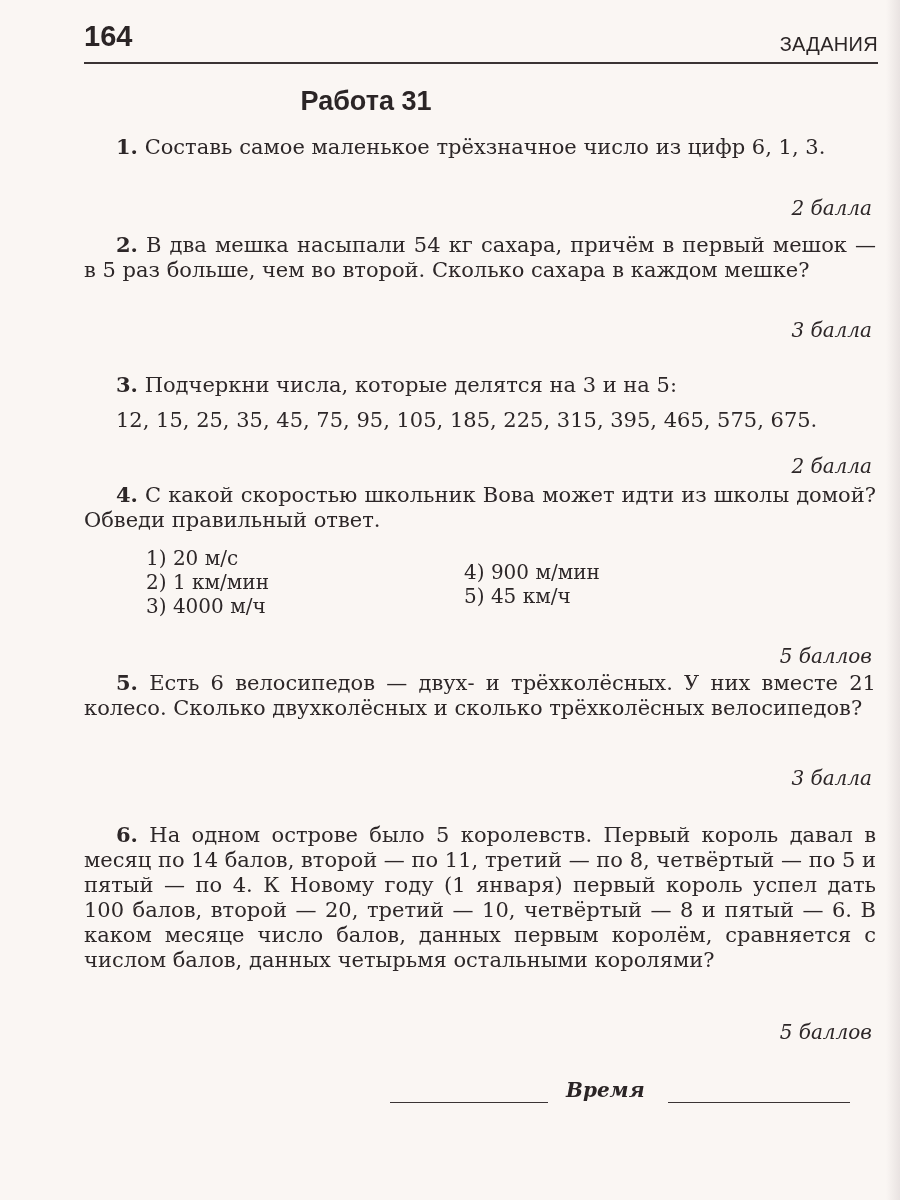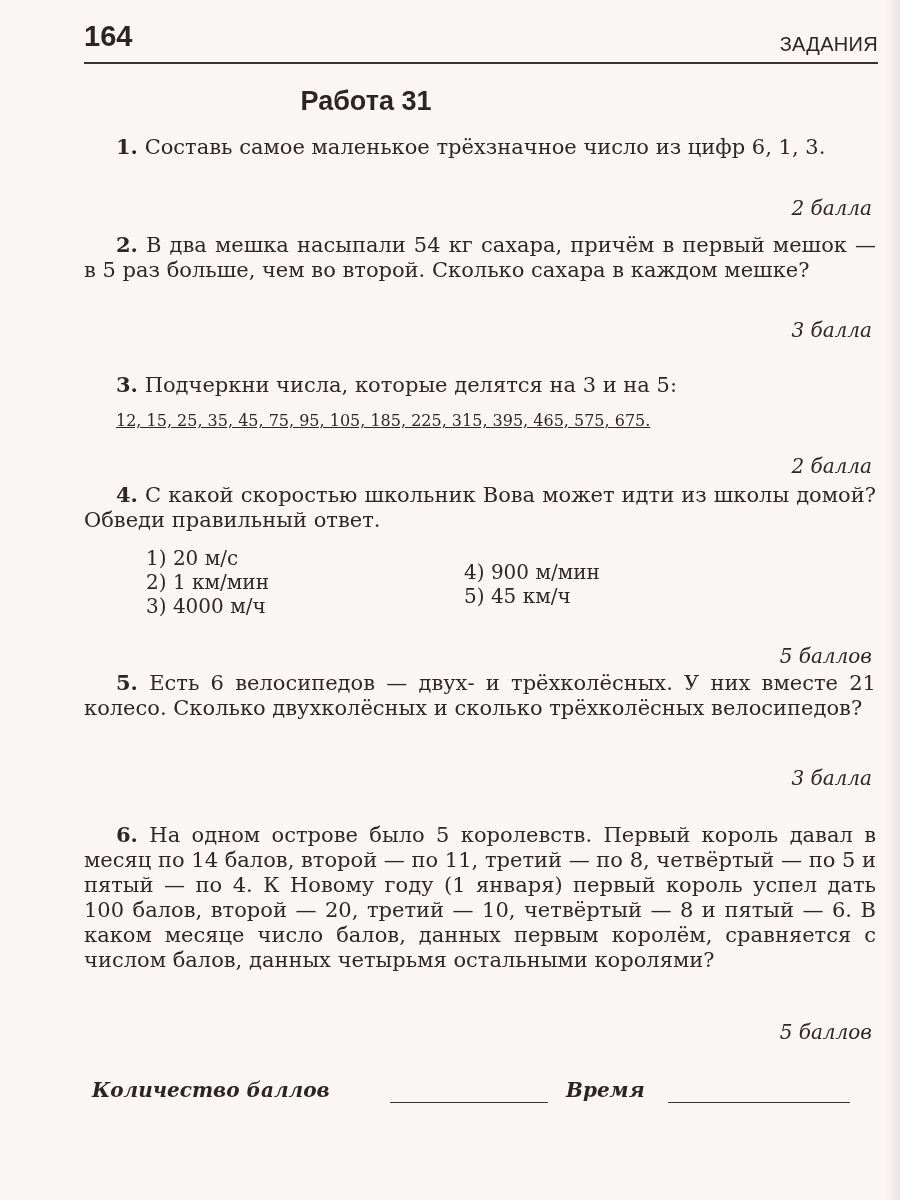--- a/index.html
+++ b/index.html
@@ -72,22 +72,21 @@
     .points {
       position: absolute;
       right: 28px;
       font-style: italic;
       font-size: 20px;
       color: #2d2728;
       font-family: "DejaVu Serif", serif;
     }
     .numbers-line {
       margin-top: 10px !important;
-      font-size: 16px;
-      text-decoration: underline;
+      font-size: 21px;
     }
     .options {
       position: absolute;
       left: 146px;
       width: 560px;
       font-size: 20px;
       line-height: 24px;
       color: #2d2728;
     }
     .options .col {
@@ -164,17 +163,16 @@
   <p><span class="num">5.</span> <span>Есть 6 велосипедов — двух- и трёхколёсных. У них вместе 21 колесо. Сколько двухколёсных и сколько трёхколёсных велосипедов?</span></p>
 </div>
 <div class="points" style="top:766px;">3 балла</div>
 
 <div class="task" style="top:808px;margin-top:14px;">
   <p><span class="num">6.</span> <span>На одном острове было 5 королевств. Первый король давал в месяц по 14 балов, второй — по 11, третий — по 8, четвёртый — по 5 и пятый — по 4. К Новому году (1 января) первый король успел дать 100 балов, второй — 20, третий — 10, четвёртый — 8 и пятый — 6. В каком месяце число балов, данных первым королём, сравняется с числом балов, данных четырьмя остальными королями?</span></p>
 </div>
 <div class="points" style="top:1020px;">5 баллов</div>
 
 <div class="footer-line">
-  <span style="left:0;">Количество баллов</span>
   <div class="blank" style="left:298px; width:158px;"></div>
   <span style="left:474px;text-align:right;">Время</span>
   <div class="blank" style="left:576px; width:182px;"></div>
 </div>
 
 </body></html>

